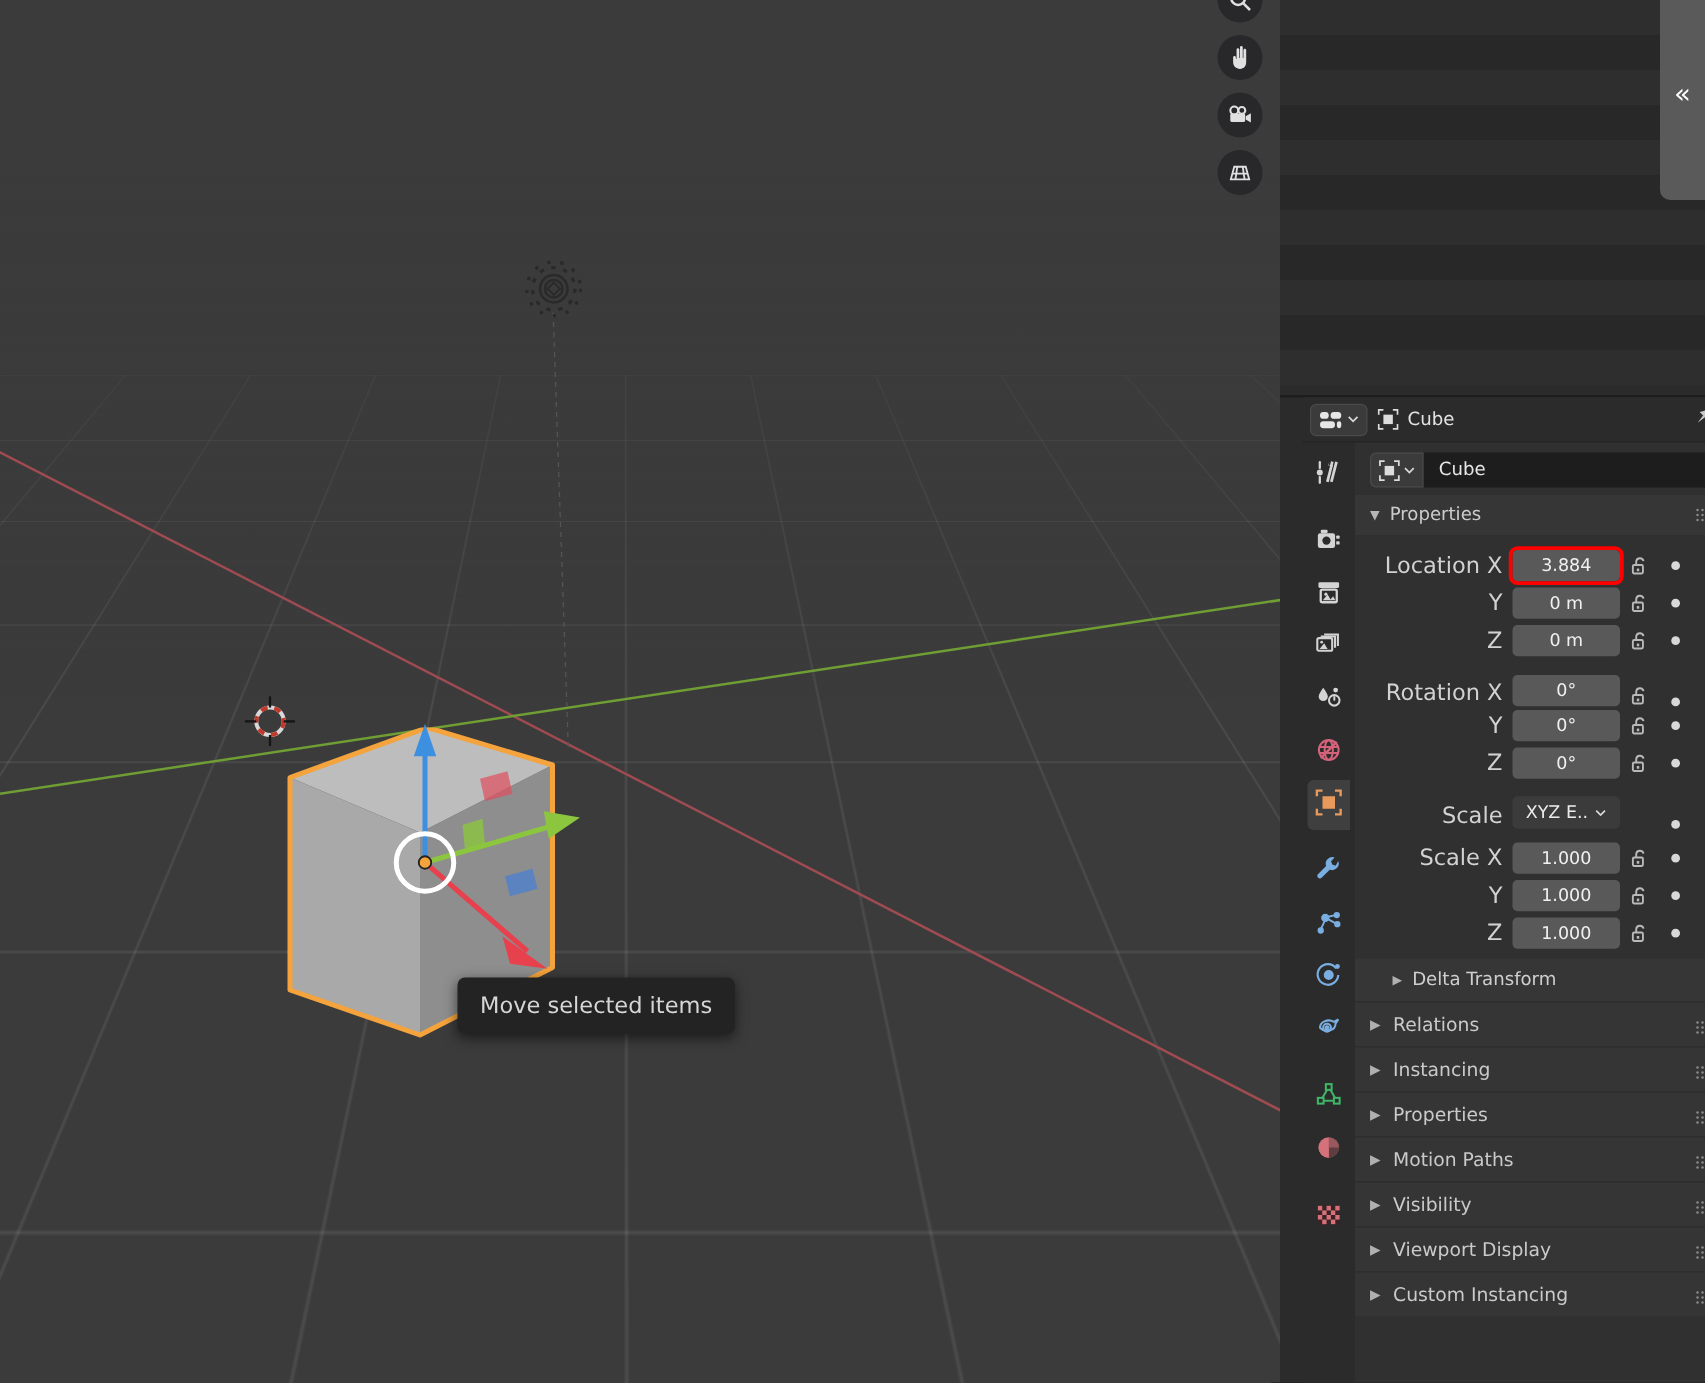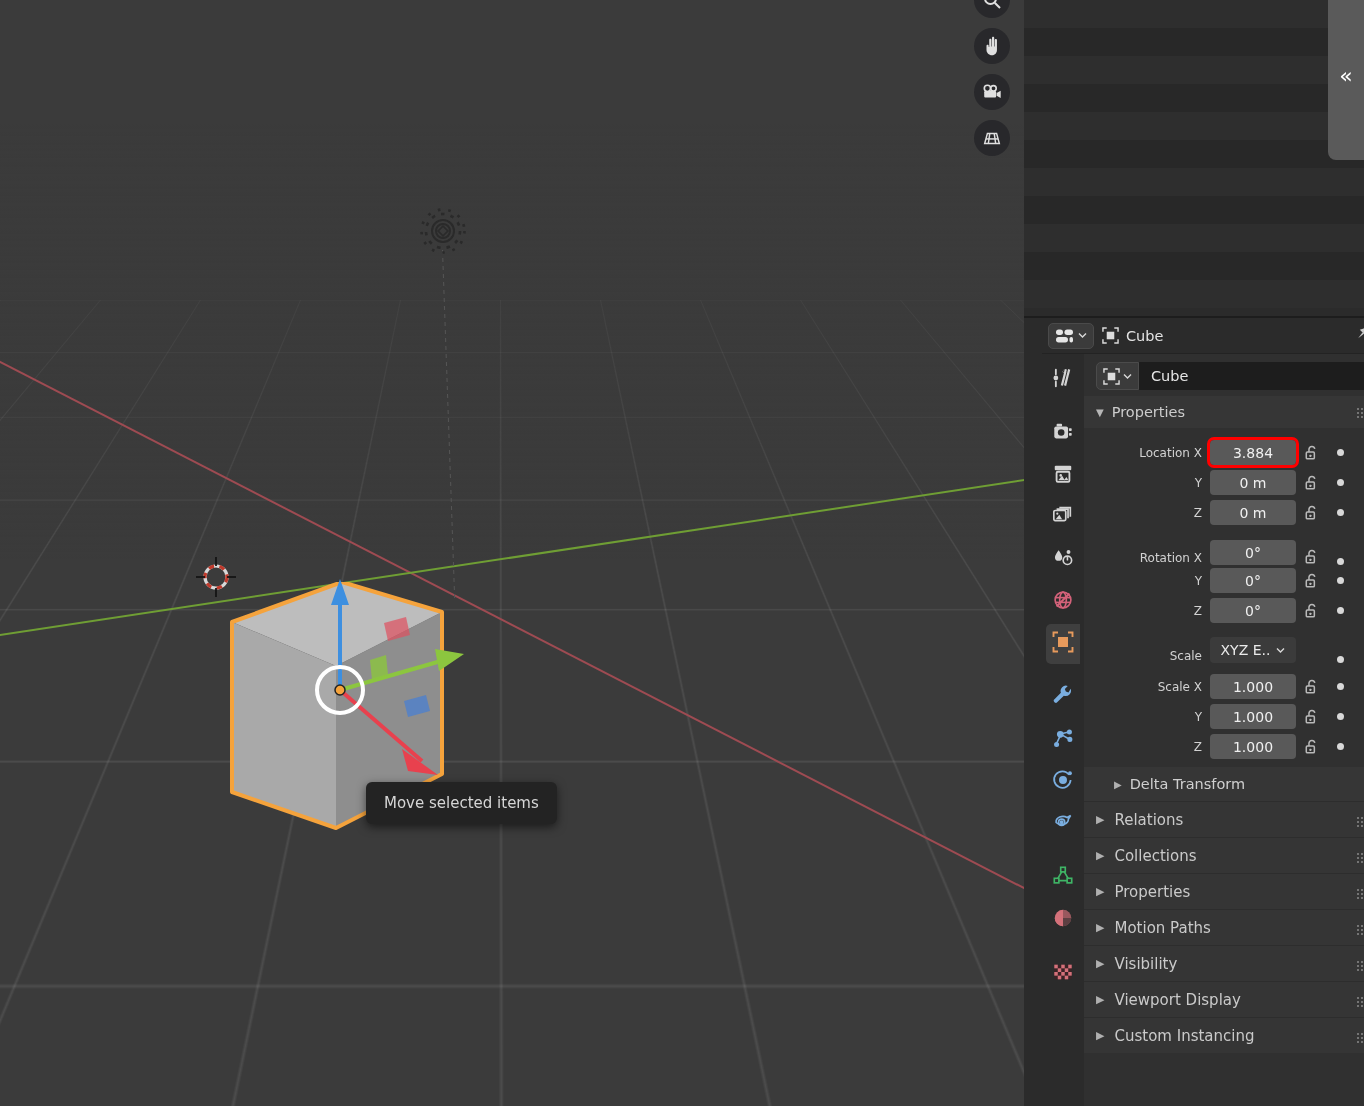--- a/index.html
+++ b/index.html
@@ -60,21 +60,21 @@
   .cube-wrap { position:absolute; left:224px; top:582px; width:240px; height:250px; }
 
   
   .gizmo { position:absolute; left:226px; top:565px; width:250px; height:230px; }
 
   
   .tooltip {
     position:absolute; left:366px; top:782px;
     background:#232323; border-radius:6px;
     padding:12px 18px;
-    color:#d6d6d6; font-size:15px;
+    color:#d6d6d6; font-size:18px;
     box-shadow:0 3px 10px rgba(0,0,0,.55);
   }
 
   
   .nav-btns { position:absolute; right:14px; top:-18px; display:flex; flex-direction:column; gap:10px; }
   .nav-btn {
     width:36px; height:36px; border-radius:50%;
     background:#28282b; display:flex; align-items:center; justify-content:center;
     color:#d9d9d9;
   }
@@ -141,21 +141,21 @@
   .panel-head {
     display:flex; align-items:center; gap:8px;
     height:32px; padding-left:12px; padding-right:12px;
     background:#363636; color:#ccc; font-size:14.5px;
   }
   .panel-head .tri { color:#b6b6b6; font-size:10px; }
   .grip { margin-left:auto; width:14px; height:12px; }
 
   .field-row { display:flex; align-items:center; height:29px; margin-bottom:1px; padding-right:10px; }
   .field-row.spaced { margin-top:9px;align-items:flex-end; }
-  .f-label { width:126px; text-align:right; padding-right:8px; color:#d2d2d2; font-size:12px; }
+  .f-label { width:126px; text-align:right; padding-right:8px; color:#d2d2d2; font-size:18px; }
   .f-input {
     width:86px; height:25px; background:#595959; border-radius:4px;
     display:flex; align-items:center; justify-content:center;
     color:#f0f0f0; font-size:14px;
   }
   .f-input.highlight { outline:3px solid #ff0000; outline-offset:0px; }
   .f-select {
     width:86px; height:26px; background:#3b3b3b; border-radius:4px;
     display:flex; align-items:center; justify-content:center; gap:6px;
     color:#eaeaea; font-size:14px;
@@ -682,21 +682,21 @@
                       <circle cx="6" cy="6" r="1"></circle>
                       <circle cx="10" cy="6" r="1"></circle>
                       <circle cx="2" cy="10" r="1"></circle>
                       <circle cx="6" cy="10" r="1"></circle>
                       <circle cx="10" cy="10" r="1"></circle>
                     </g>
                   </svg></span>
               </div>
               <div class="list-panel">
                 <span class="tri">▶</span>
-                <span>Collections</span>
+                <span>Instancing</span>
                 <span class="grip"><svg width="14" height="12" viewBox="0 0 14 12">
                     <g fill="#8a8a8a">
                       <circle cx="2" cy="2" r="1"></circle>
                       <circle cx="6" cy="2" r="1"></circle>
                       <circle cx="10" cy="2" r="1"></circle>
                       <circle cx="2" cy="6" r="1"></circle>
                       <circle cx="6" cy="6" r="1"></circle>
                       <circle cx="10" cy="6" r="1"></circle>
                       <circle cx="2" cy="10" r="1"></circle>
                       <circle cx="6" cy="10" r="1"></circle>

